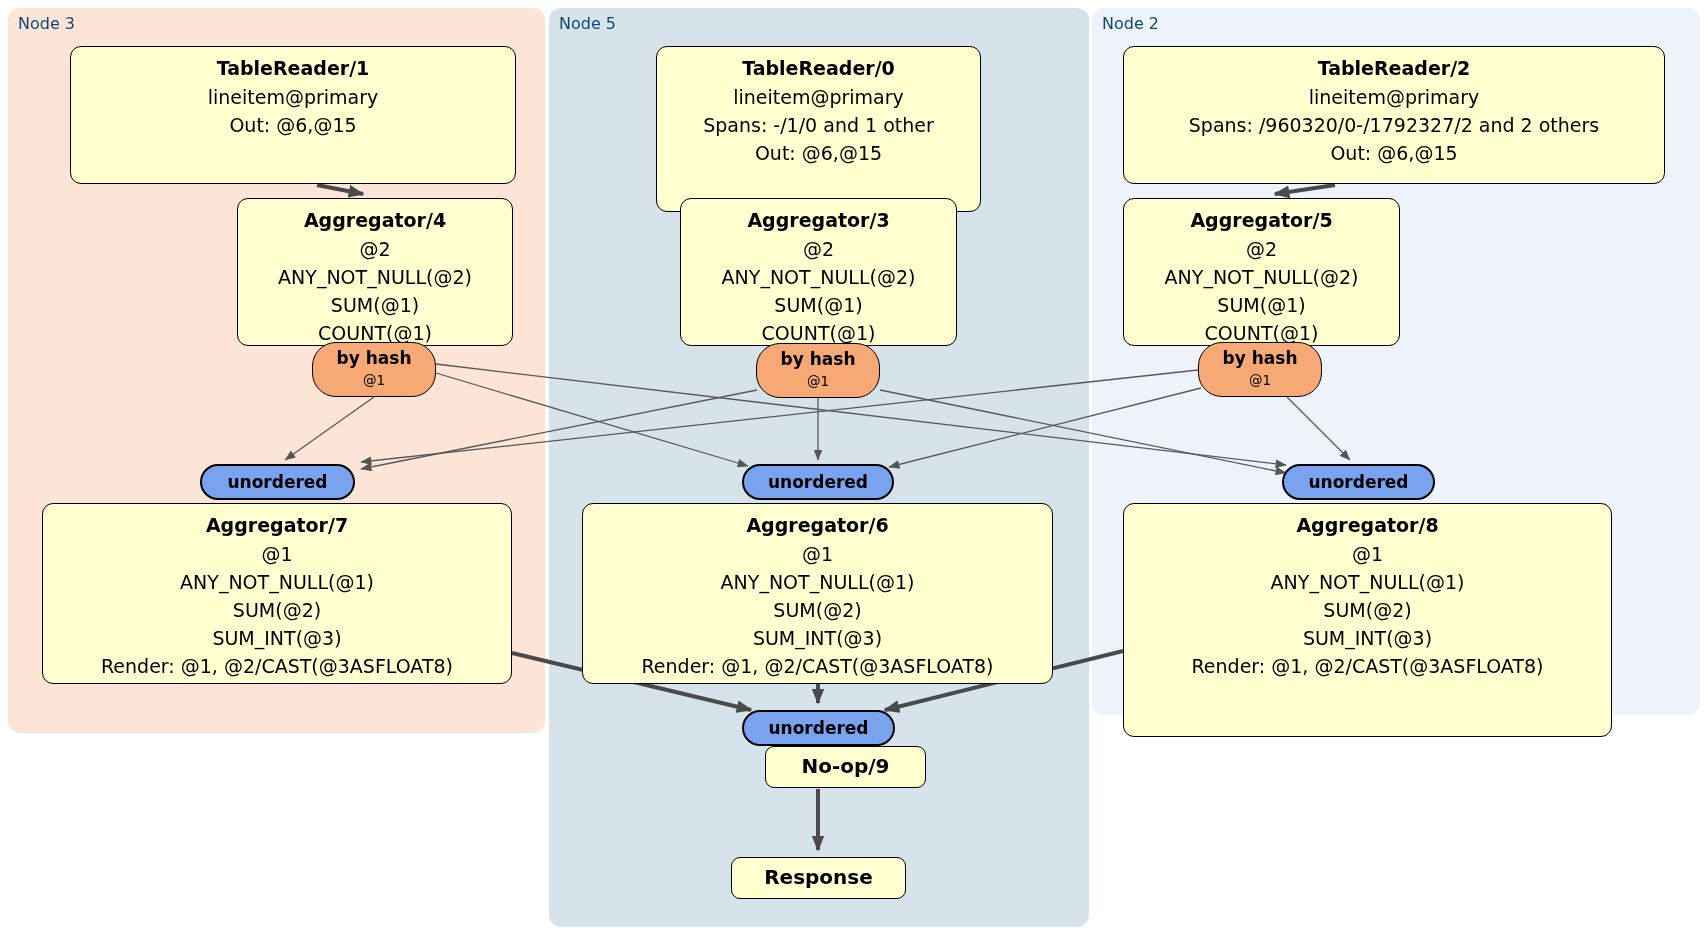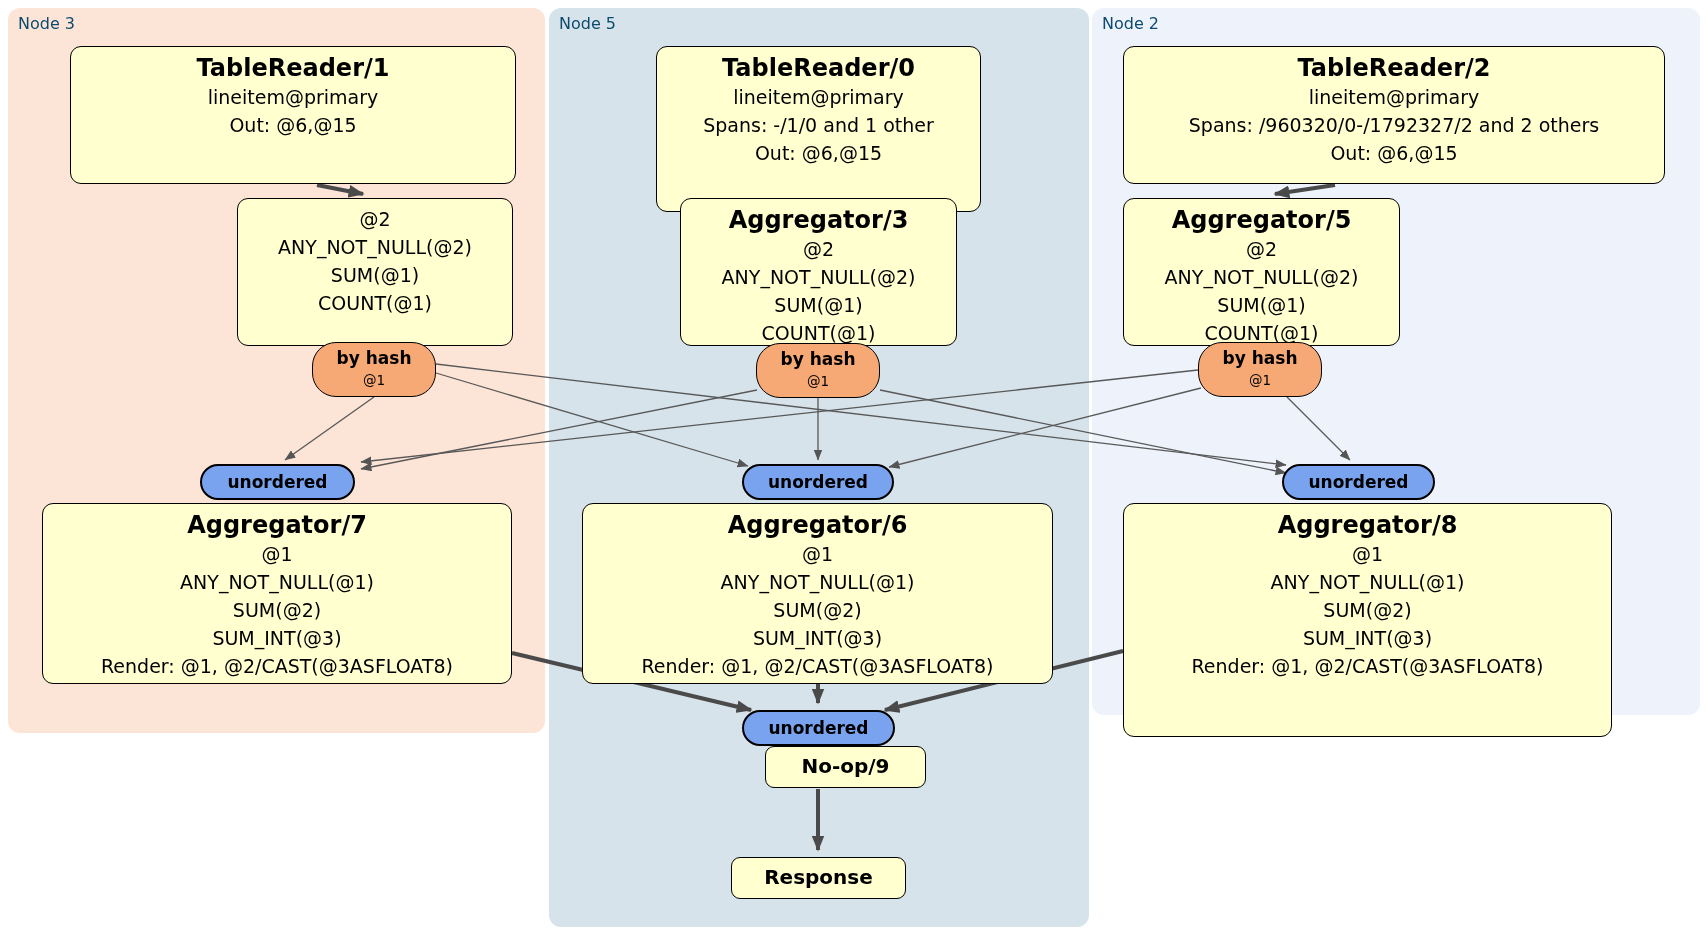--- a/index.html
+++ b/index.html
@@ -31,21 +31,21 @@
   .nbox {
     position: absolute;
     background: #ffffd0;
     border: 1.6px solid #000;
     border-radius: 11px;
     box-sizing: border-box;
     text-align: center;
     padding-top: 6px;
     z-index: 2;
   }
-  .nbox .t { font-size: 24px; font-weight: bold; line-height: 30px; white-space: nowrap; text-align: center; }
+  .nbox .t { font-size: 19px; font-weight: bold; line-height: 30px; white-space: nowrap; text-align: center; }
   .nbox .l { font-size: 19px; line-height: 28px; white-space: nowrap; }
   .router {
     position: absolute;
     background: #f6a975;
     border: 1.6px solid #000;
     border-radius: 24px;
     box-sizing: border-box;
     text-align: center;
     padding-top: 3px;
     z-index: 3;
@@ -156,20 +156,21 @@
     <div class="l">Out: @6,@15</div>
   </div>
   <div class="nbox b-tr2">
     <div class="t">TableReader/2</div>
     <div class="l">lineitem@primary</div>
     <div class="l">Spans: /960320/0-/1792327/2 and 2 others</div>
     <div class="l">Out: @6,@15</div>
   </div>
 
   <div class="nbox b-agg4">
+    <div class="t">Aggregator/4</div>
     <div class="l">@2</div>
     <div class="l">ANY_NOT_NULL(@2)</div>
     <div class="l">SUM(@1)</div>
     <div class="l">COUNT(@1)</div>
   </div>
   <div class="nbox b-agg3">
     <div class="t">Aggregator/3</div>
     <div class="l">@2</div>
     <div class="l">ANY_NOT_NULL(@2)</div>
     <div class="l">SUM(@1)</div>

